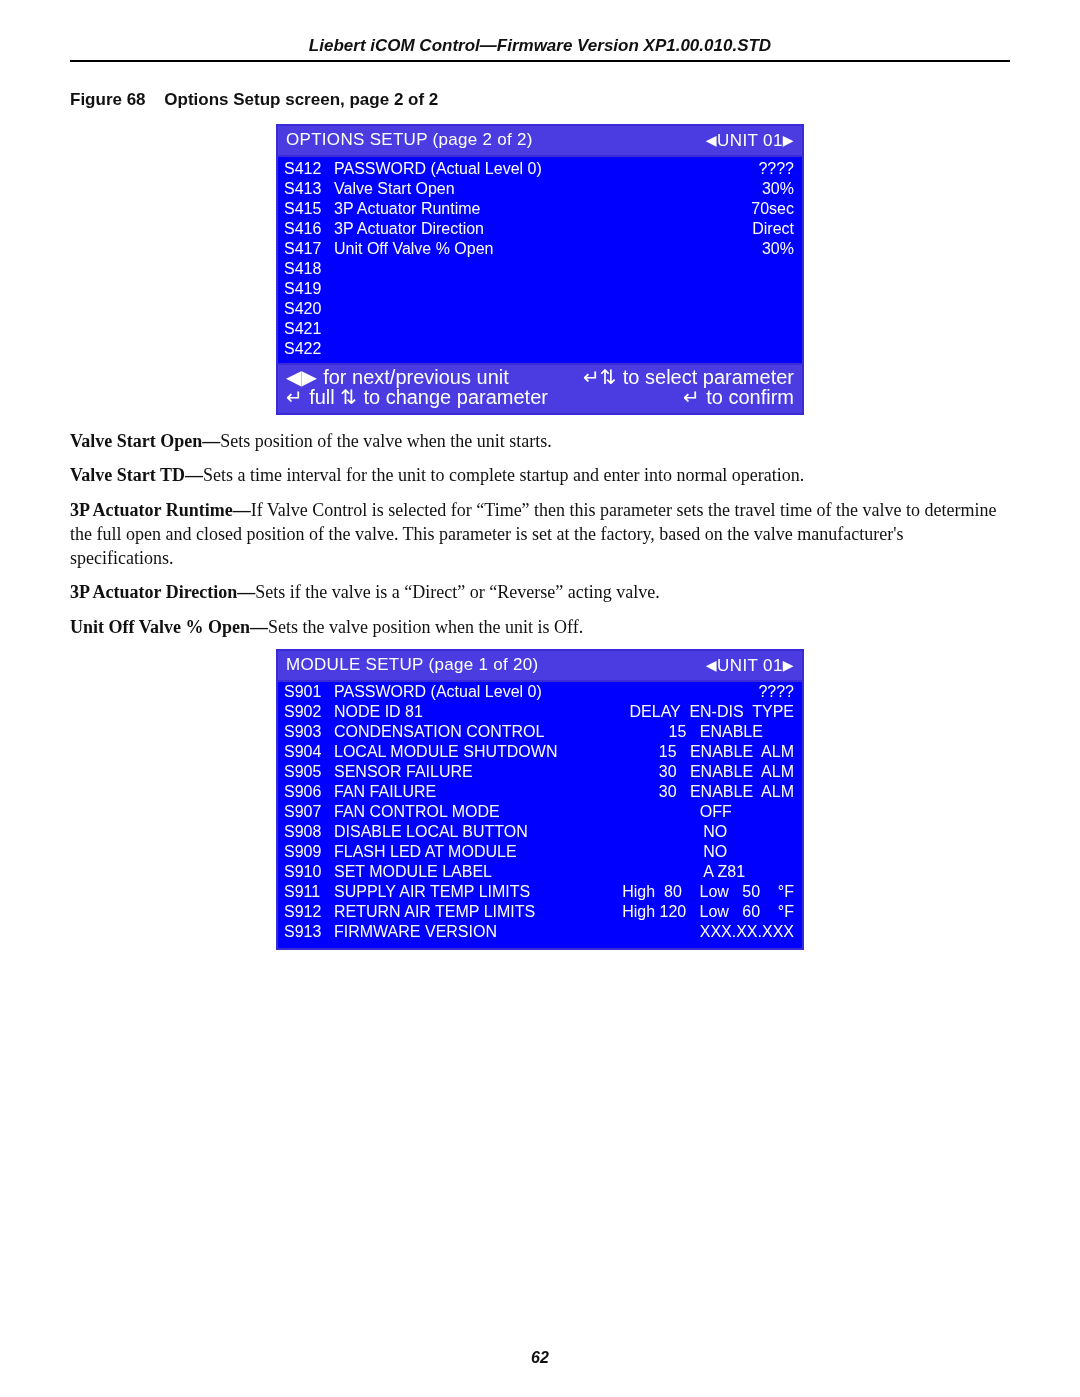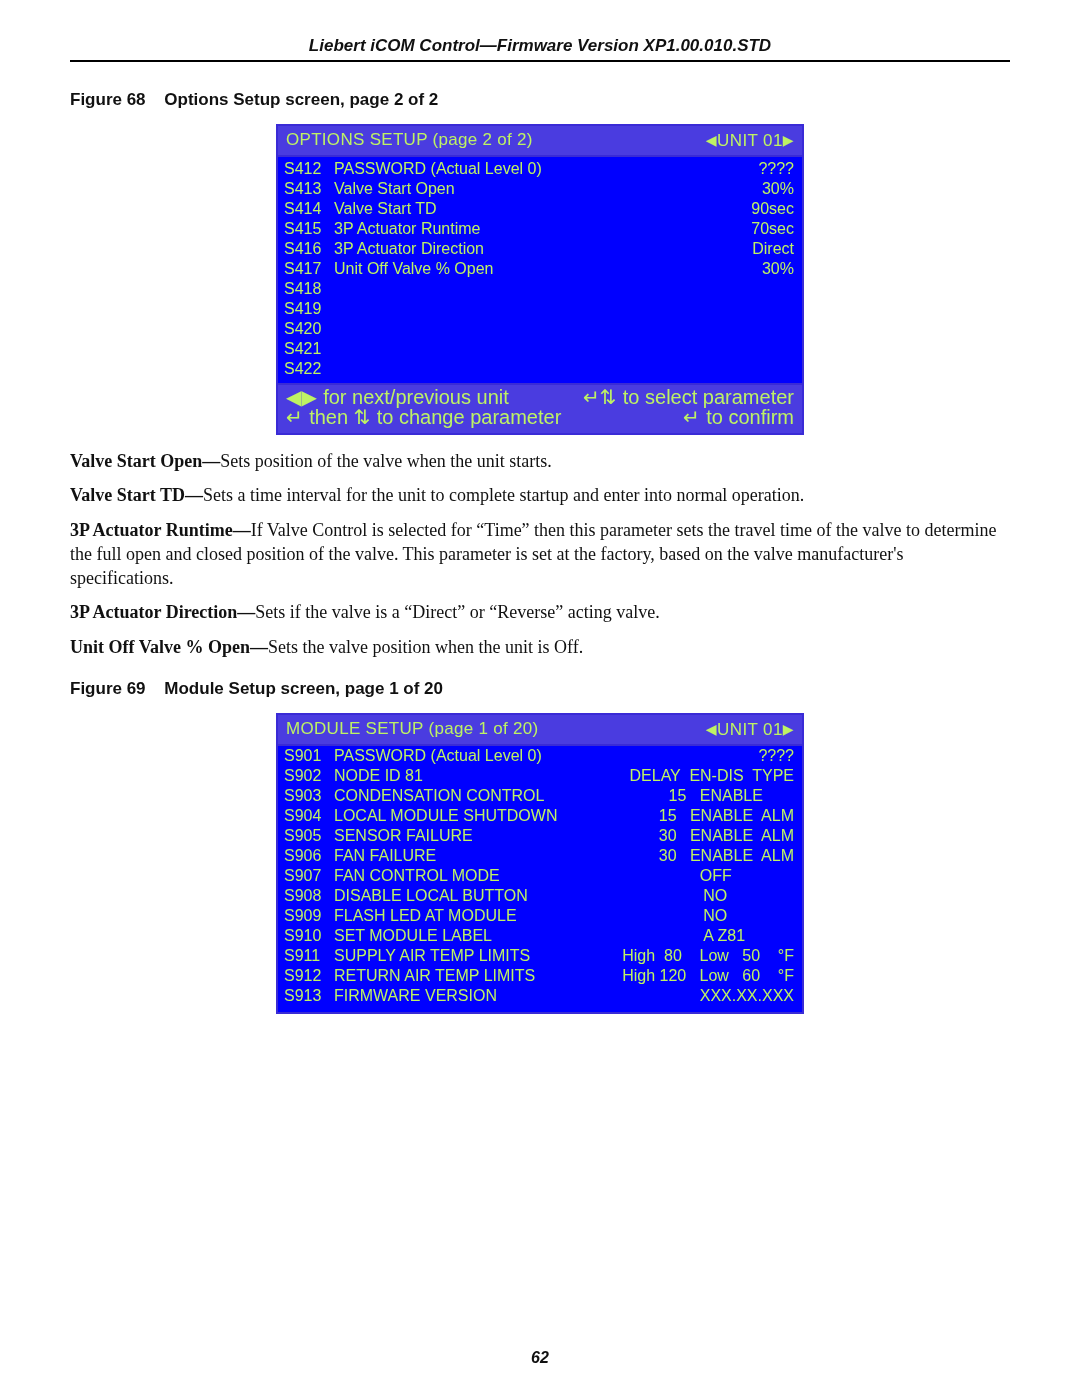--- a/index.html
+++ b/index.html
@@ -33,21 +33,21 @@
     font-size: 17px;
     margin: 20px 0 14px 0;
   }
   .figcap .lbl { margin-right: 14px; }
   .screen {
     width: 524px;
     margin: 6px auto 14px auto;
     border: 2px solid #3a2bd6;
     background: #0000ff;
     font-family: Arial, Helvetica, sans-serif;
-    color: #bef264;
+    color: #ffffff;
     font-size: 16px;
     line-height: 20px;
   }
   .scr-title {
     display: flex;
     justify-content: space-between;
     border-bottom: 2px solid #3a2bd6;
     background: #4a3ce0;
     padding: 4px 8px 4px 8px;
     font-size: 17px;
@@ -112,25 +112,20 @@
           <span class="code">S412</span>
           <span class="label">PASSWORD   (Actual Level  0)</span>
           <span class="val">????</span>
         </div>
         <div class="row">
           <span class="code">S413</span>
           <span class="label">Valve Start Open</span>
           <span class="val">30%</span>
         </div>
         <div class="row">
-          <span class="code">S414</span>
-          <span class="label">Valve Start TD</span>
-          <span class="val">90sec</span>
-        </div>
-        <div class="row">
           <span class="code">S415</span>
           <span class="label">3P Actuator Runtime</span>
           <span class="val">70sec</span>
         </div>
         <div class="row">
           <span class="code">S416</span>
           <span class="label">3P Actuator Direction</span>
           <span class="val">Direct</span>
         </div>
         <div class="row">
@@ -168,42 +163,38 @@
       <div class="foot-row">
         <span class="foot-left">
           <span class="sym">◀▶ </span><span>for next/previous unit</span>
         </span>
         <span class="foot-right">
           <span class="sym">↵</span><span class="sym">⇅ </span><span>to select parameter</span>
         </span>
       </div>
       <div class="foot-row">
         <span class="foot-left">
-          <span class="sym">↵ </span><span>then</span>
+          <span class="sym">↵ </span><span>full</span>
           <span class="sym">  ⇅ </span><span>to change parameter</span>
         </span>
         <span class="foot-right">
           <span class="sym">↵ </span><span>to confirm</span>
         </span>
       </div>
     </div>
   </div>
 
   <div id="desc-block">
       <p class="desc"><span class="term">Valve Start Open—</span><span>Sets position of the valve when the unit starts.</span></p>
       <p class="desc"><span class="term">Valve Start TD—</span><span>Sets a time interval for the unit to complete startup and enter into normal operation.</span></p>
       <p class="desc"><span class="term">3P Actuator Runtime—</span><span>If Valve Control is selected for “Time” then this parameter sets the travel time of the valve to determine the full open and closed position of the valve. This parameter is set at the factory, based on the valve manufacturer's specifications.</span></p>
       <p class="desc"><span class="term">3P Actuator Direction—</span><span>Sets if the valve is a “Direct” or “Reverse” acting valve.</span></p>
       <p class="desc"><span class="term">Unit Off Valve % Open—</span><span>Sets the valve position when the unit is Off.</span></p>
     </div>
 
-  <div class="figcap">
-    <span class="lbl">Figure 69</span>
-    <span>Module Setup screen, page 1 of 20</span>
-  </div>
 
   <div class="screen screen2">
     <div class="scr-title">
       <span>MODULE SETUP (page 1 of 20)</span>
       <span class="unit">
         <span class="triL">◀</span><span>UNIT 01</span><span class="triR">▶</span>
       </span>
     </div>
     <div class="scr-body" id="fig69-body">
         <div class="row2">

